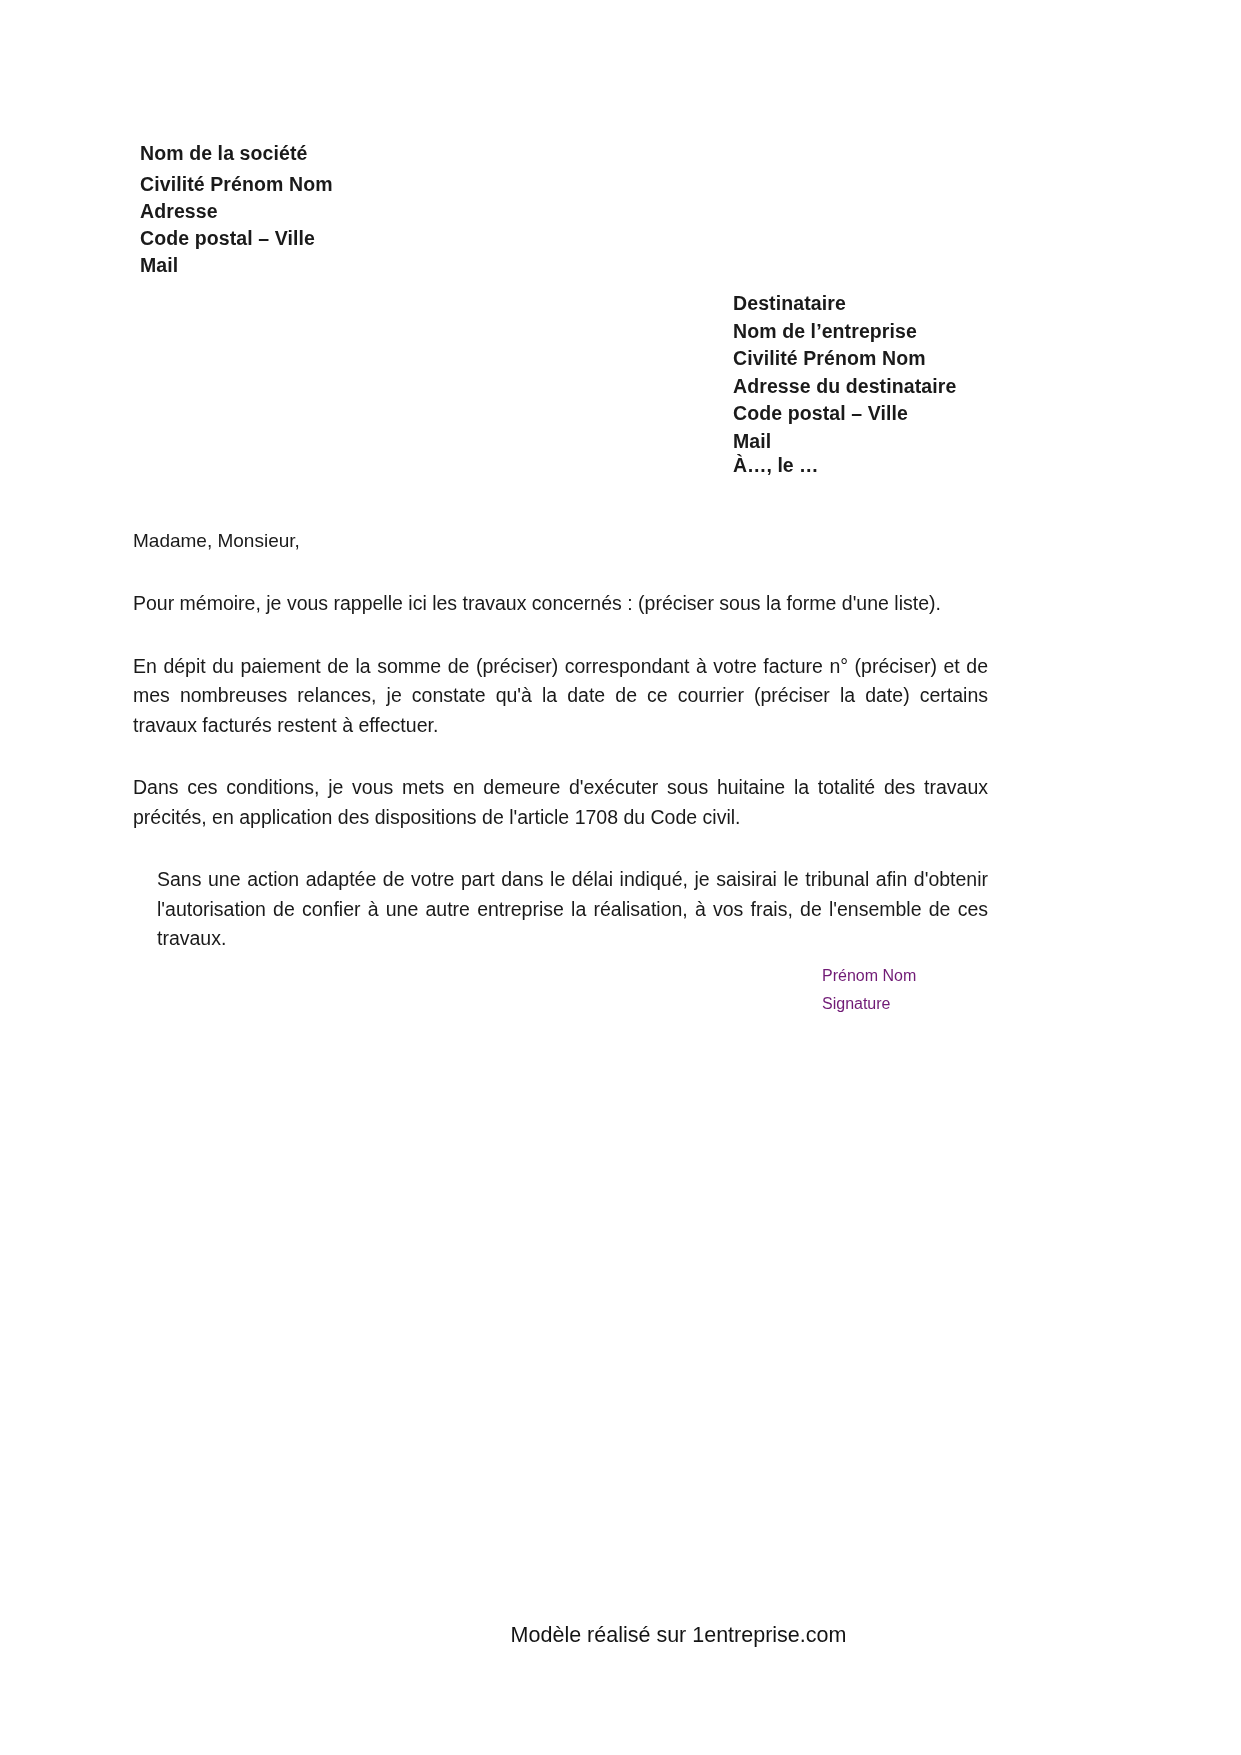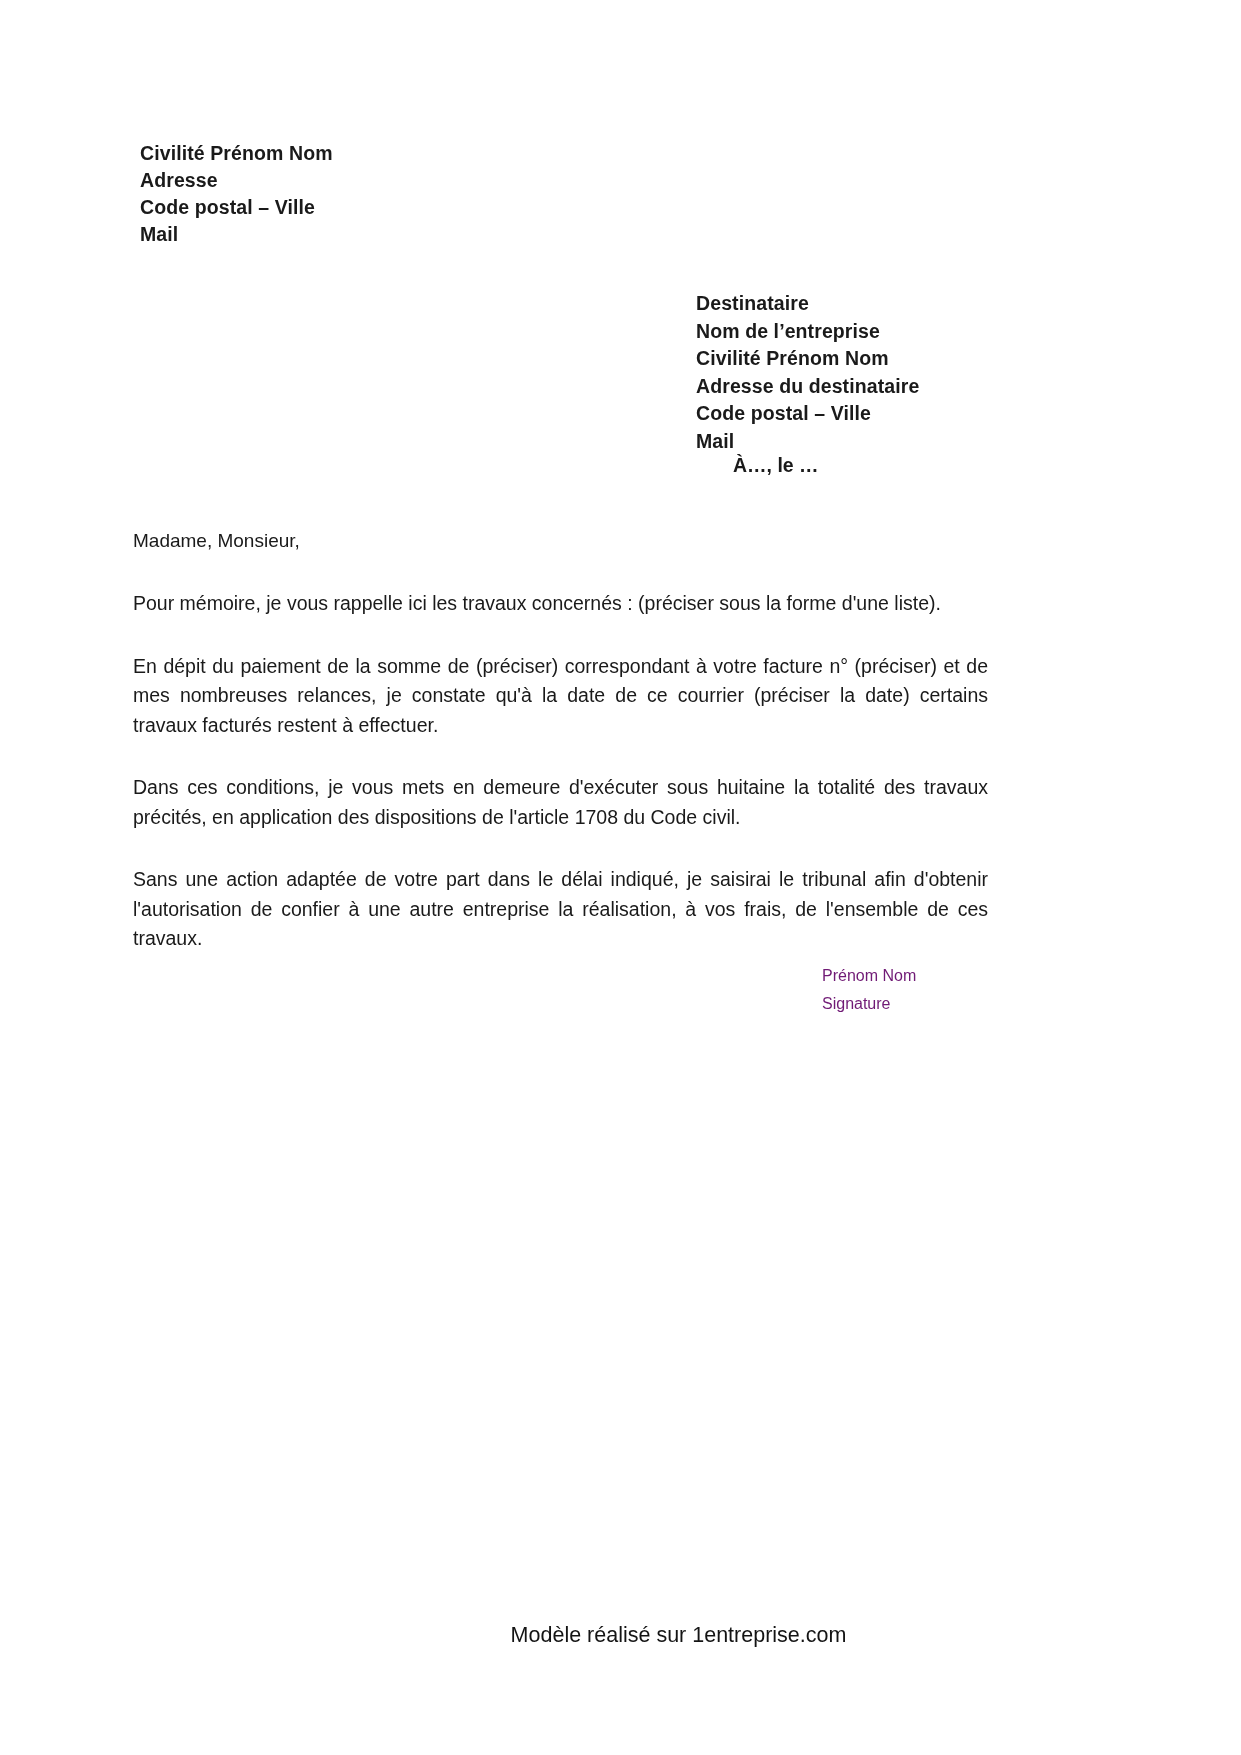--- a/index.html
+++ b/index.html
@@ -37,21 +37,21 @@
     color: #1a1a1a;
     white-space: nowrap;
   }
   .sender-line.first {
     margin-bottom: 4px;
   }
 
   
   .recipient-block {
     position: absolute;
-    left: 696px;
+    left: 733px;
     top: 290px;
     width: 460px;
   }
   .recipient-line {
     font-weight: bold;
     font-size: 19.5px;
     line-height: 27.5px;
     letter-spacing: 0.1px;
     color: #1a1a1a;
     white-space: nowrap;
@@ -87,20 +87,21 @@
   .para {
     font-size: 19.5px;
     line-height: 29.5px;
     color: #1a1a1a;
     margin: 0 0 33px 0;
     text-align: justify;
     text-justify: inter-word;
   }
   .para:last-child {
     margin-bottom: 0;
+    margin-left: 24px;
   }
 
   
   .signature-block {
     position: absolute;
     left: 822px;
     top: 962px;
   }
   .signature-line {
     font-weight: normal;
@@ -127,20 +128,21 @@
     color: #141414;
     white-space: nowrap;
   }
 </style>
 </head>
 <body>
 
 <div class="page">
 
   <div class="sender-block">
+    <div class="sender-line first">Nom de la société</div>
     <div class="sender-line">Civilité Prénom Nom</div>
     <div class="sender-line">Adresse</div>
     <div class="sender-line">Code postal – Ville</div>
     <div class="sender-line">Mail</div>
   </div>
 
   <div class="recipient-block">
     <div class="recipient-line">Destinataire</div>
     <div class="recipient-line">Nom de l’entreprise</div>
     <div class="recipient-line">Civilité Prénom Nom</div>

